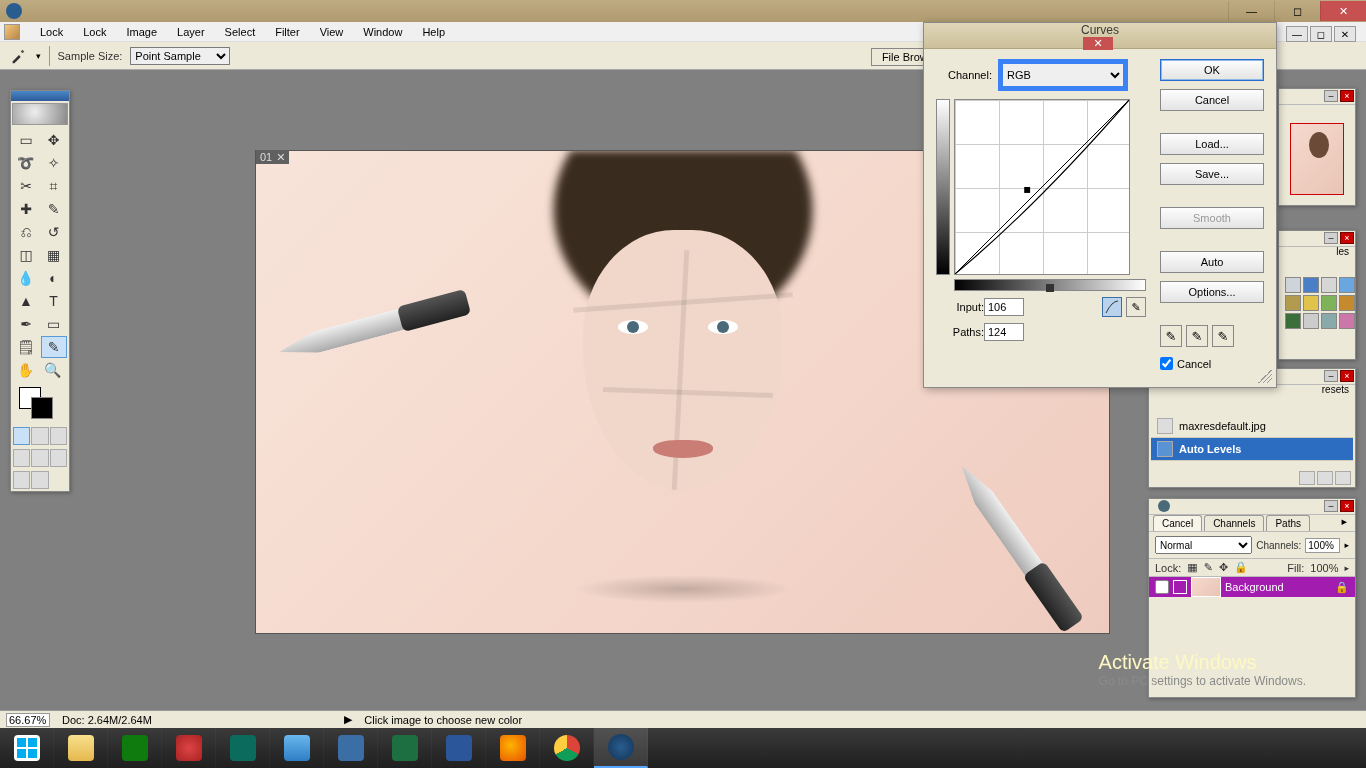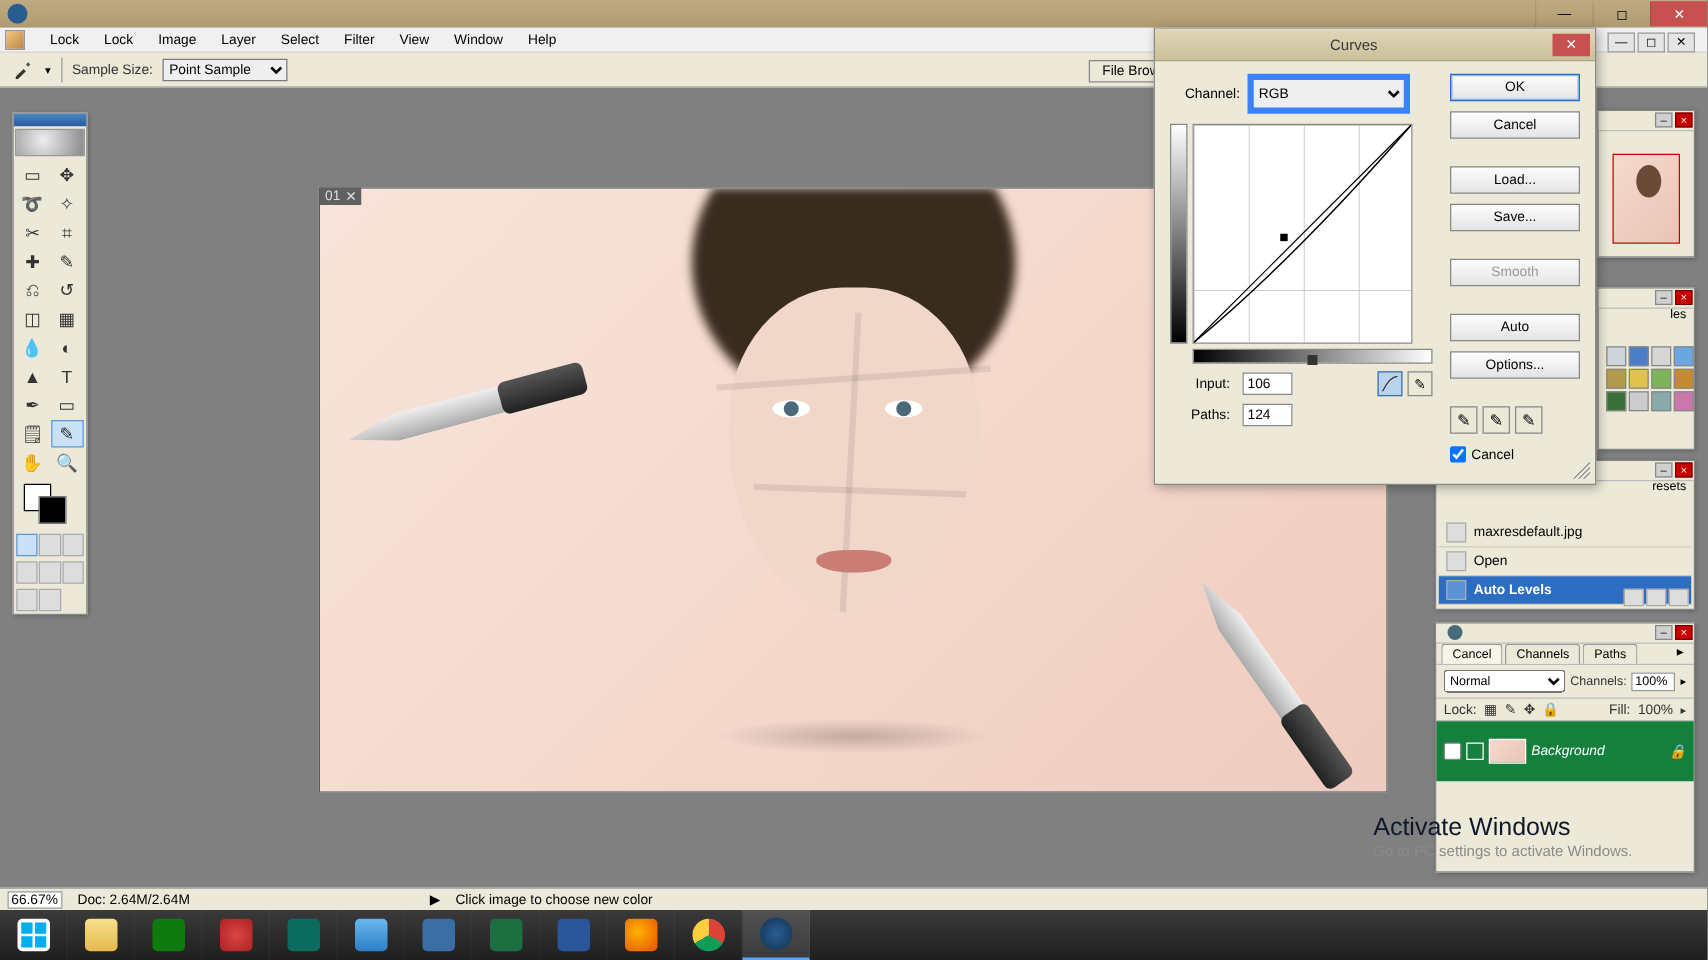--- a/index.html
+++ b/index.html
@@ -92,48 +92,48 @@
 .layers .ltab { padding: 2px 8px; border: 1px solid #999; border-bottom: none; background: #ece9d8; font-size: 10px; margin-right: 2px; border-radius: 3px 3px 0 0; }
 .layers .ltab.active { background: #f7f5ea; }
 .layers .ltabs .menu { margin-left: auto; padding: 0 4px; }
 .layers .lopts { display:flex; align-items:center; padding: 4px 6px; gap: 4px; border-top:1px solid #bbb; border-bottom:1px solid #bbb; }
 .layers .lopts select { width: 100px; height: 18px; font-size: 10px; }
 .layers .lopts .opac { margin-left:auto; font-size:10px; color:#333; }
 .layers .lopts .opval { width: 36px; border:1px solid #999; padding:1px 2px; font-size:10px; background:#fff; }
 .layers .lock { display:flex; align-items:center; padding: 2px 6px; gap: 6px; font-size:10px; color:#333; border-bottom:1px solid #bbb; }
 .layers .lock .fill { margin-left:auto; }
 .layers .llist { }
-.layers .lrow { display:flex; align-items:center; gap:4px; padding: 14px 6px; background:#15803d; color:#fff; font-style: italic; }
+.layers .lrow { display:flex; align-items:center; gap:4px; padding: 0 6px; background:#a21caf; color:#fff; }
 .layers .lrow .eye { position:static; width:14px; height:14px; background:#fff; border:1px solid #888; border-radius:2px; }
 .layers .lrow .thumb { width: 30px; height: 20px; background: linear-gradient(135deg,#f5dace,#e9c4b5); border:1px solid #fff; }
 
 
 .dialog { position: absolute; left: 923px; top: 22px; width: 354px; height: 366px; background: #ece9d8; border: 1px solid #8a8a8a; box-shadow: 2px 2px 8px rgba(0,0,0,.3); }
-.dlg-title { height: 26px; background: linear-gradient(#e0d6b8,#ccc09a); display:flex; align-items:center; border-bottom:1px solid #b0a680; }
+.dlg-title { height: 26px; background: linear-gradient(#e0d6b8,#ccc09a); display:flex; align-items:center; border-bottom:1px solid #b0a680;flex-direction:column; }
 .dlg-title span { flex:1; text-align:center; font-size:12px; color:#3a3a3a; }
 .dlg-title .dclose { width:30px; height:18px; background:#c75050; color:#fff; margin-right:4px; display:flex; align-items:center; justify-content:center; }
 .dlg-body { display:flex; padding: 10px 12px; gap: 14px; }
 .curves-left { width: 210px; }
 .ch-row { display:flex; align-items:center; gap:6px; margin-bottom:8px; }
 .ch-row label { width: 56px; text-align:right; }
 .ch-row select { flex:1; height:32px; font-size:11px; border:5px solid #3b82f6; }
 .curve-area { display:flex; gap:4px; align-items:flex-start; }
 .vgrad { width: 14px; height: 176px; background: linear-gradient(#fff, #000); border:1px solid #888; }
 .curve-plot { width: 176px; height: 176px; background:#fff; border:1px solid #888; position:relative;
   background-image:
     linear-gradient(#ccc 1px, transparent 1px),
     linear-gradient(90deg, #ccc 1px, transparent 1px);
   background-size: 44px 44px;
 }
 .curve-plot svg { position:absolute; inset:0; }
 .hgrad-row { display:flex; gap:4px; margin-top:4px; }
 .hgrad-spacer { width:14px; }
 .hgrad { flex:1; height: 12px; background: linear-gradient(90deg,#000,#fff); border:1px solid #888; position:relative; }
 .hgrad .marker { position:absolute; bottom:-2px; width:8px; height:8px; background:#333; transform: translateX(-50%); }
-.io-row { display:flex; align-items:center; gap:10px; margin-top:6px; }
+.io-row { display:flex; align-items:center; gap:0; margin-top:6px; }
 .io-row label { width:48px; text-align:right; }
 .io-row input { width:40px; height:18px; border:1px solid #888; padding:1px 3px; font-size:11px; }
 .mode-btns { display:flex; gap:4px; margin-left: auto; }
 .mode-btn { width:20px; height:20px; border:1px solid #888; background:#ece9d8; display:flex; align-items:center; justify-content:center; }
 .mode-btn.active { background:#b9d3ef; border-color:#3a6ea5; }
 
 .curves-right { flex:1; display:flex; flex-direction:column; gap:8px; align-items:stretch; }
 .dbtn { height:22px; border:1px solid #888; background: linear-gradient(#fdfdfd,#e4e4e4); font-size:11px; }
 .dbtn.default { border:1px solid #2a6dd0; box-shadow: 0 0 0 1px #8db7e6 inset; }
 .dbtn:disabled { color:#9a9a9a; }
@@ -153,21 +153,21 @@
 .taskbar .tb-item { width:54px; height:40px; display:flex; align-items:center; justify-content:center; border-right:1px solid rgba(255,255,255,.03); }
 .taskbar .tb-item.active { background: rgba(255,255,255,.12); border-bottom: 2px solid #58a6ff; }
 .tb-icon { width:26px; height:26px; border-radius:4px; }
 
 
 .mini-winbtns { position:absolute; right:10px; top:26px; display:flex; gap:2px; }
 .mini-winbtns div { width:22px; height:16px; background:#e5e5e5; border:1px solid #9a9a9a; font-size:10px; display:flex; align-items:center; justify-content:center; }
 
 
 .watermark { position:absolute; right:60px; bottom:80px; color:#777; text-align:left; }
-.watermark .w1 { font-size:20px; color:#0f172a; }
+.watermark .w1 { font-size:20px; color:#fef9c3; }
 .watermark .w2 { font-size:12px; color:#8a8a8a; }
 </style>
 </head>
 <body>
 
 <div class="titlebar">
   <div class="app-icon"></div>
   <div class="winbtns">
     <div class="winbtn">—</div>
     <div class="winbtn">◻</div>
@@ -320,24 +320,20 @@
 <div class="palette pal3" style="width:208px; right:10px;">
   <div class="pal-head">
       <div class="pminus">–</div>
       <div class="pclose">×</div>
     </div>
   <div class="tabtxt">resets</div>
   <div class="hist-row first">
     <div class="hist-ico"></div>
     <span>maxresdefault.jpg</span>
   </div>
-  <div class="hist-row">
-    <div class="hist-ico"></div>
-    <span>Open</span>
-  </div>
   <div class="hist-row sel">
     <div class="hist-ico" style="background:#5a93d4"></div>
     <span style="font-weight:bold">Auto Levels</span>
   </div>
   <div class="hist-foot">
     <div></div>
     <div></div>
     <div></div>
   </div>
 </div>

